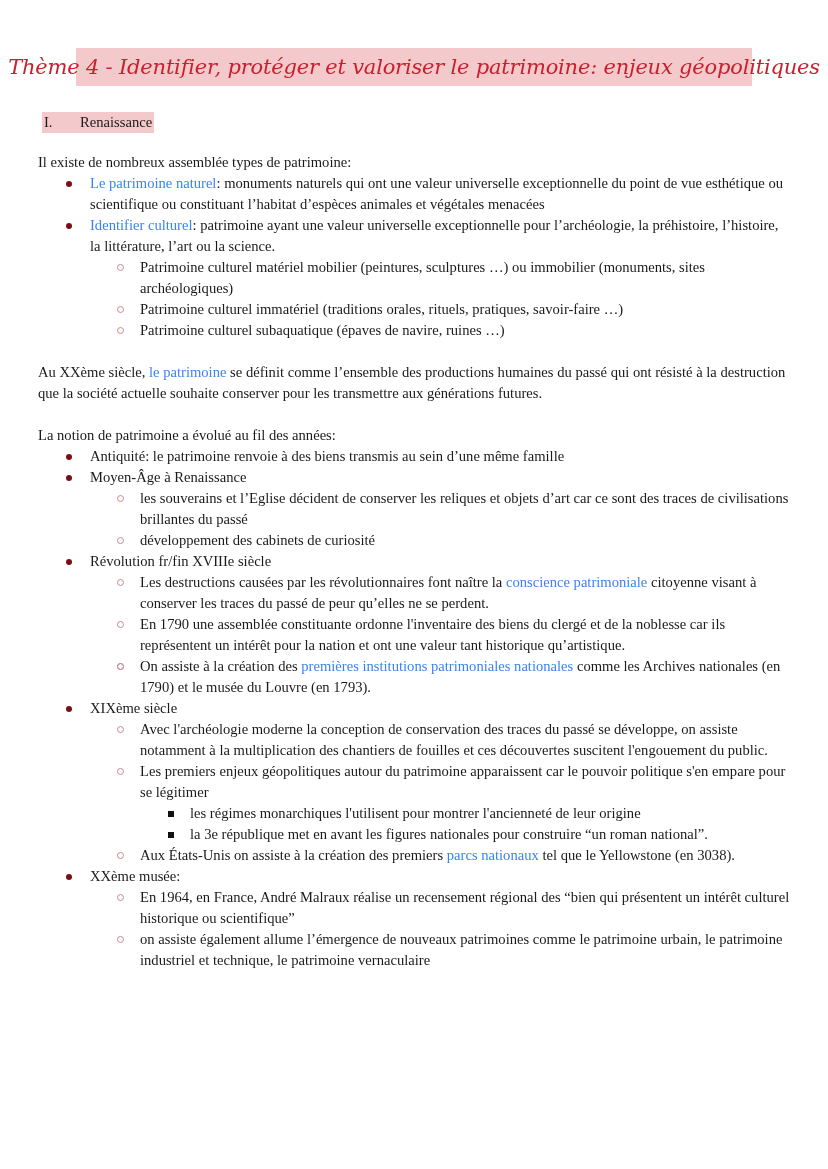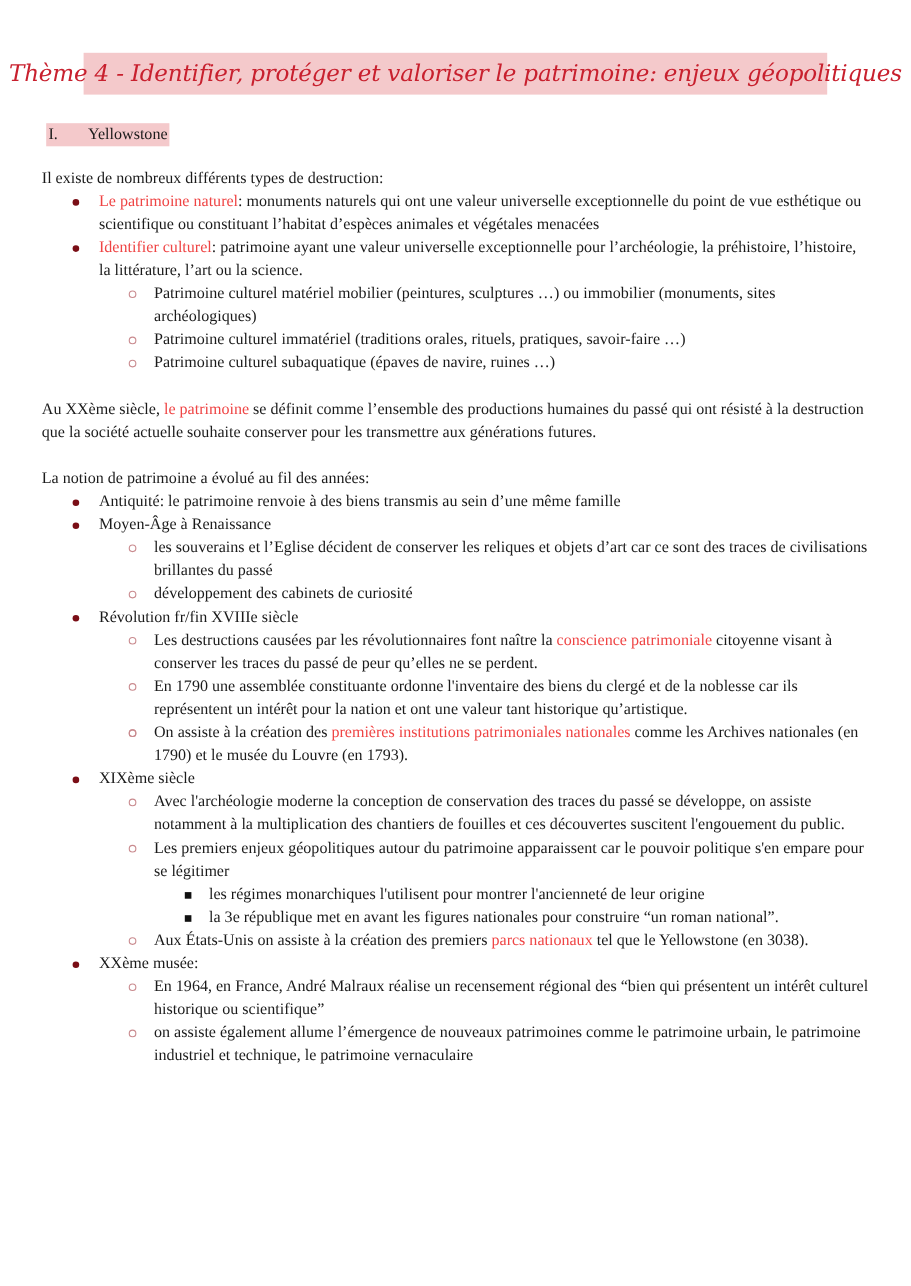--- a/index.html
+++ b/index.html
@@ -62,21 +62,21 @@
       top: 152px;
       width: 752px;
     }
     p {
       margin: 0;
     }
     .para-gap {
       height: 21px;
     }
     .red {
-      color: #ef4444;
+      color: #3b82f6;
     }
     ul {
       list-style: none;
       margin: 0;
       padding: 0;
     }
     .lvl1 > li {
       position: relative;
       padding-left: 52px;
     }
@@ -120,26 +120,26 @@
 <body>
 
 <div class="page">
 
   <div class="title-band">
     <span class="title-text">Thème 4 - Identifier, protéger et valoriser le patrimoine: enjeux géopolitiques</span>
   </div>
 
   <div class="section-heading">
     <span class="section-num">I.</span>
-    <span>Yellowstone</span>
+    <span>Renaissance</span>
   </div>
 
   <div class="content">
 
-    <p>Il existe de nombreux différents types de destruction:</p>
+    <p>Il existe de nombreux assemblée types de patrimoine:</p>
     <ul class="lvl1">
       <li>
         <span class="bullet"></span>
         <span class="red">Le patrimoine naturel</span><span>: monuments naturels qui ont une valeur universelle exceptionnelle du point de vue esthétique ou scientifique ou constituant l’habitat d’espèces animales et végétales menacées</span>
       </li>
       <li>
         <span class="bullet"></span>
         <span class="red">Identifier culturel</span><span>: patrimoine ayant une valeur universelle exceptionnelle pour l’archéologie, la préhistoire, l’histoire, la littérature, l’art ou la science.</span>
         <ul class="lvl2">
           <li>

